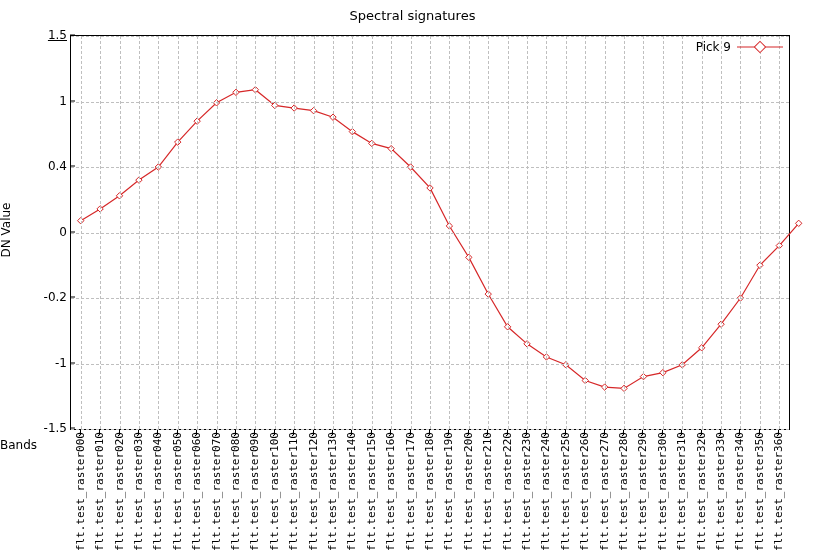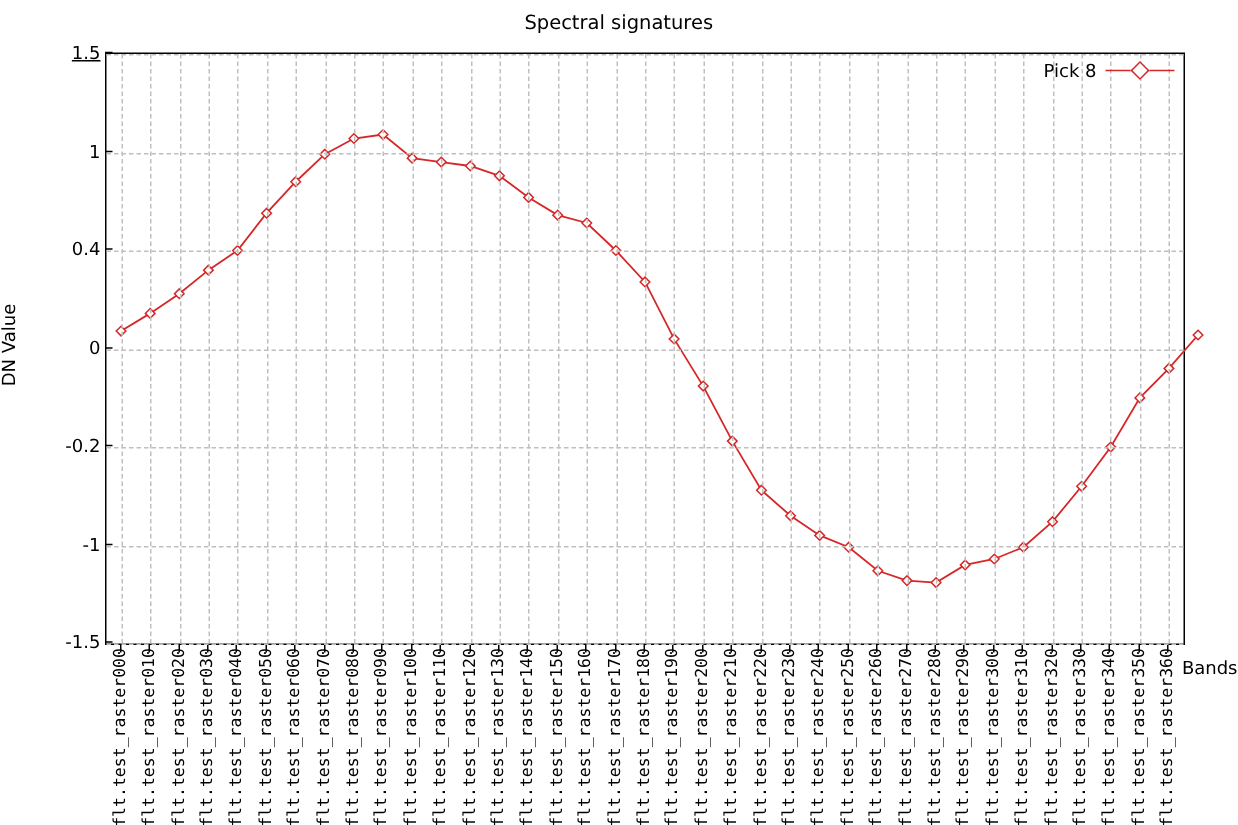--- a/index.html
+++ b/index.html
@@ -32,21 +32,21 @@
     transform: translate(-50%, -50%) rotate(-90deg);
     transform-origin: center;
     font-size: 12px;
     white-space: nowrap;
   }
   .xlabel {
     position: absolute;
     bottom: 8px;
     left: 0;
     right: 0;
-    text-align: right;
+    text-align: left;
     font-size: 12px;
   }
   .plot {
     position: absolute;
     left: 70px;
     top: 35px;
     width: 720px;
     height: 395px;
     border: 1px solid #000000;
     background: #ffffff;
@@ -242,21 +242,21 @@
       <div class="vgrid" style="left: 591.865px;"></div>
       <div class="vgrid" style="left: 611.27px;"></div>
       <div class="vgrid" style="left: 630.676px;"></div>
       <div class="vgrid" style="left: 650.081px;"></div>
       <div class="vgrid" style="left: 669.486px;"></div>
       <div class="vgrid" style="left: 688.892px;"></div>
       <div class="vgrid" style="left: 708.297px;"></div>
     </div>
 
   <div class="legend">
-    <span>Pick 8</span>
+    <span>Pick 9</span>
     <span class="legend-line">
       <span class="seg"></span>
         <span class="dm"></span>
     </span>
   </div>
 <div class="ytick-mark" style="top: 428px;"></div>
     <div class="ytick-label" style="top: 428px;">-1.5</div>
     <div class="ytick-mark" style="top: 362.5px;"></div>
     <div class="ytick-label" style="top: 362.5px;">-1</div>
     <div class="ytick-mark" style="top: 297px;"></div>

